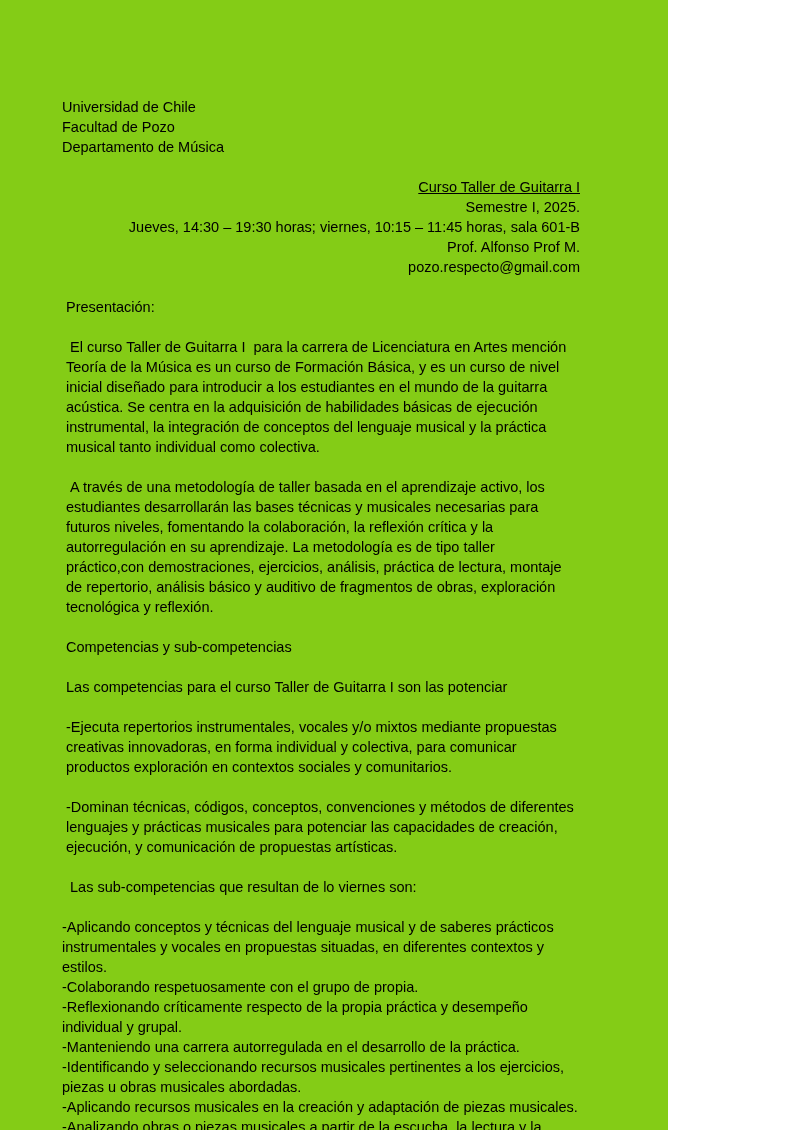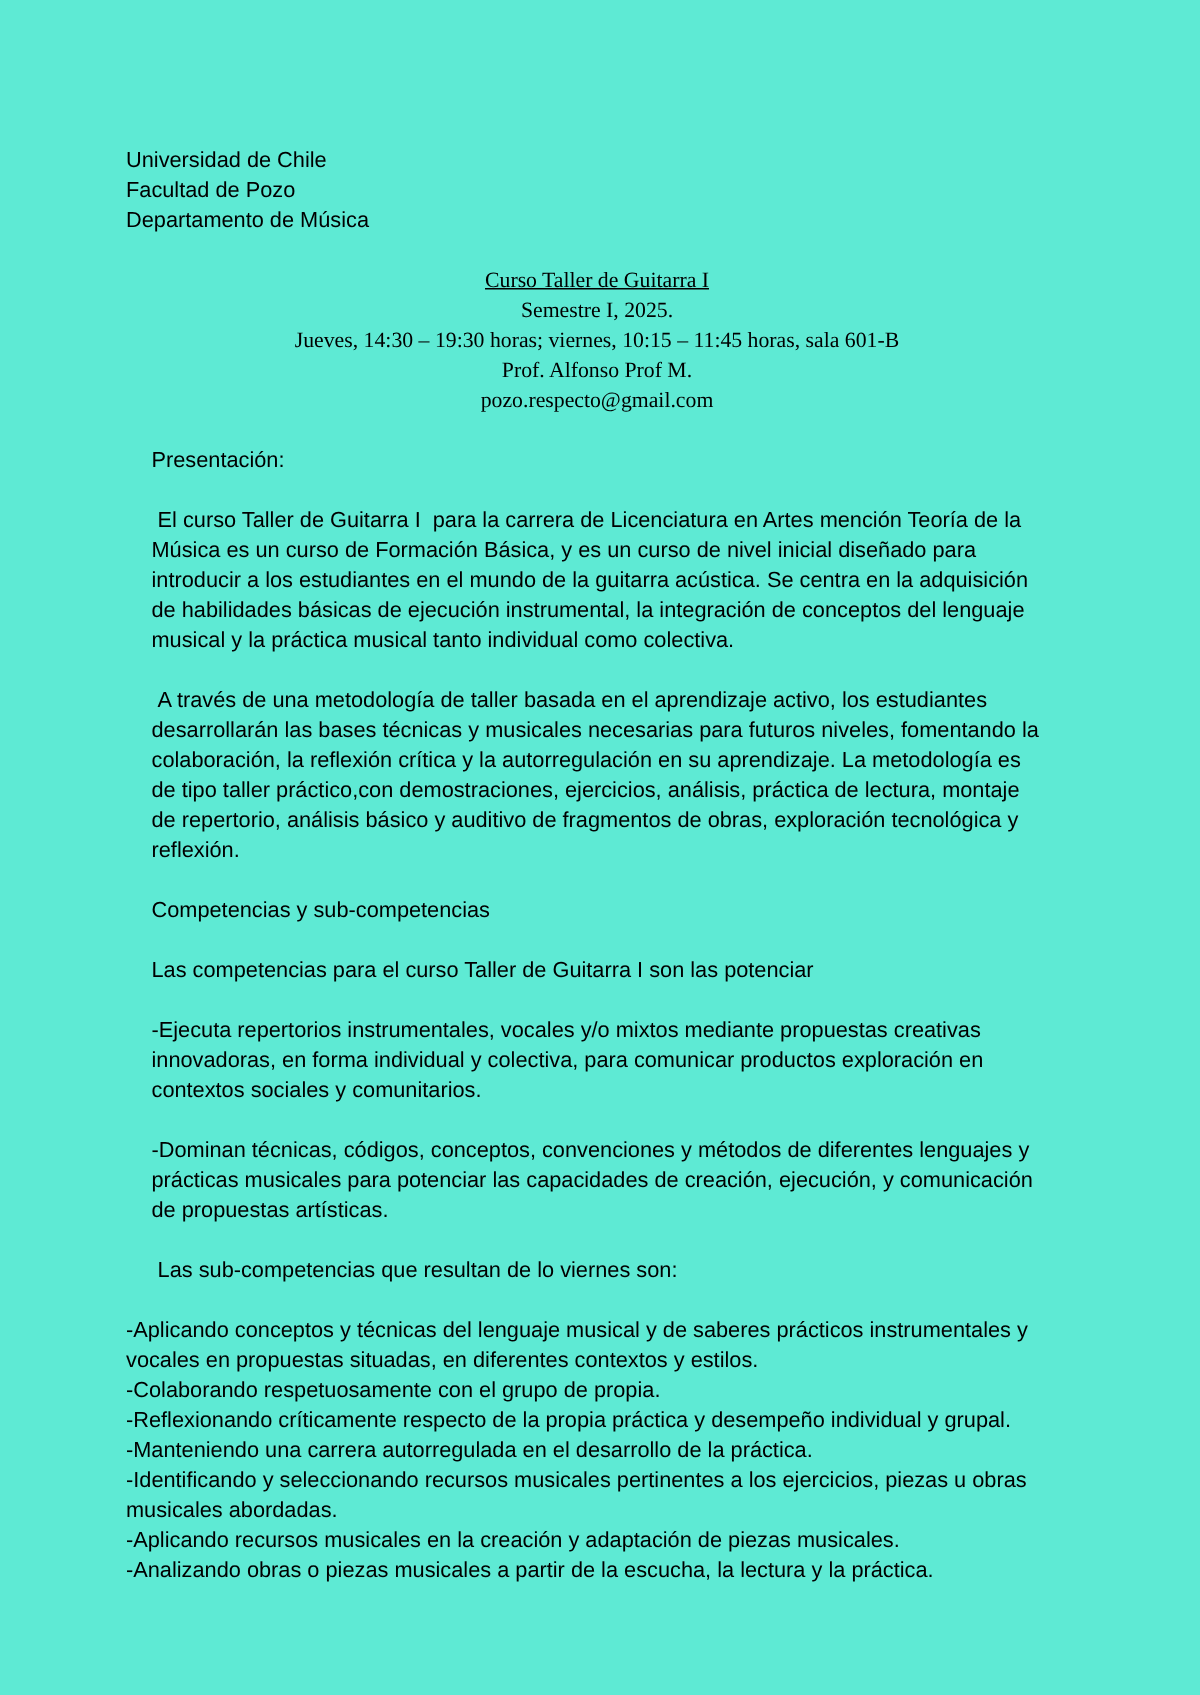--- a/index.html
+++ b/index.html
@@ -9,40 +9,39 @@
   }
   body {
     width: 800px;
     height: 1130px;
     overflow: hidden;
     font-family: "Liberation Sans", "DejaVu Sans", sans-serif;
     color: #000000;
   }
   .doc-page {
     box-sizing: border-box;
-    width: 800px;
+    width: 668px;
     height: 1130px;
-    padding: 97px 88px 40px 84px;
-    background: #5eead4;
+    padding: 97px 88px 40px 62px;
+    background: #84cc16;
   }
   .doc-page p {
-    margin: 17px;
+    margin: 4px;
     font-size: 14.5px;
     line-height: 20px;
     white-space: pre-wrap;
   }
   .block {
     margin-bottom: 20px;
   }
   .header-block p {
     text-align: left;
   }
   .title-block p {
-    text-align: center;
-    font-family: Liberation Serif, serif;
+    text-align: right;
   }
   .course-title {
     text-decoration: underline;
   }
   .tight p {
     margin: 0;
   }
 </style>
 </head>
 <body>

